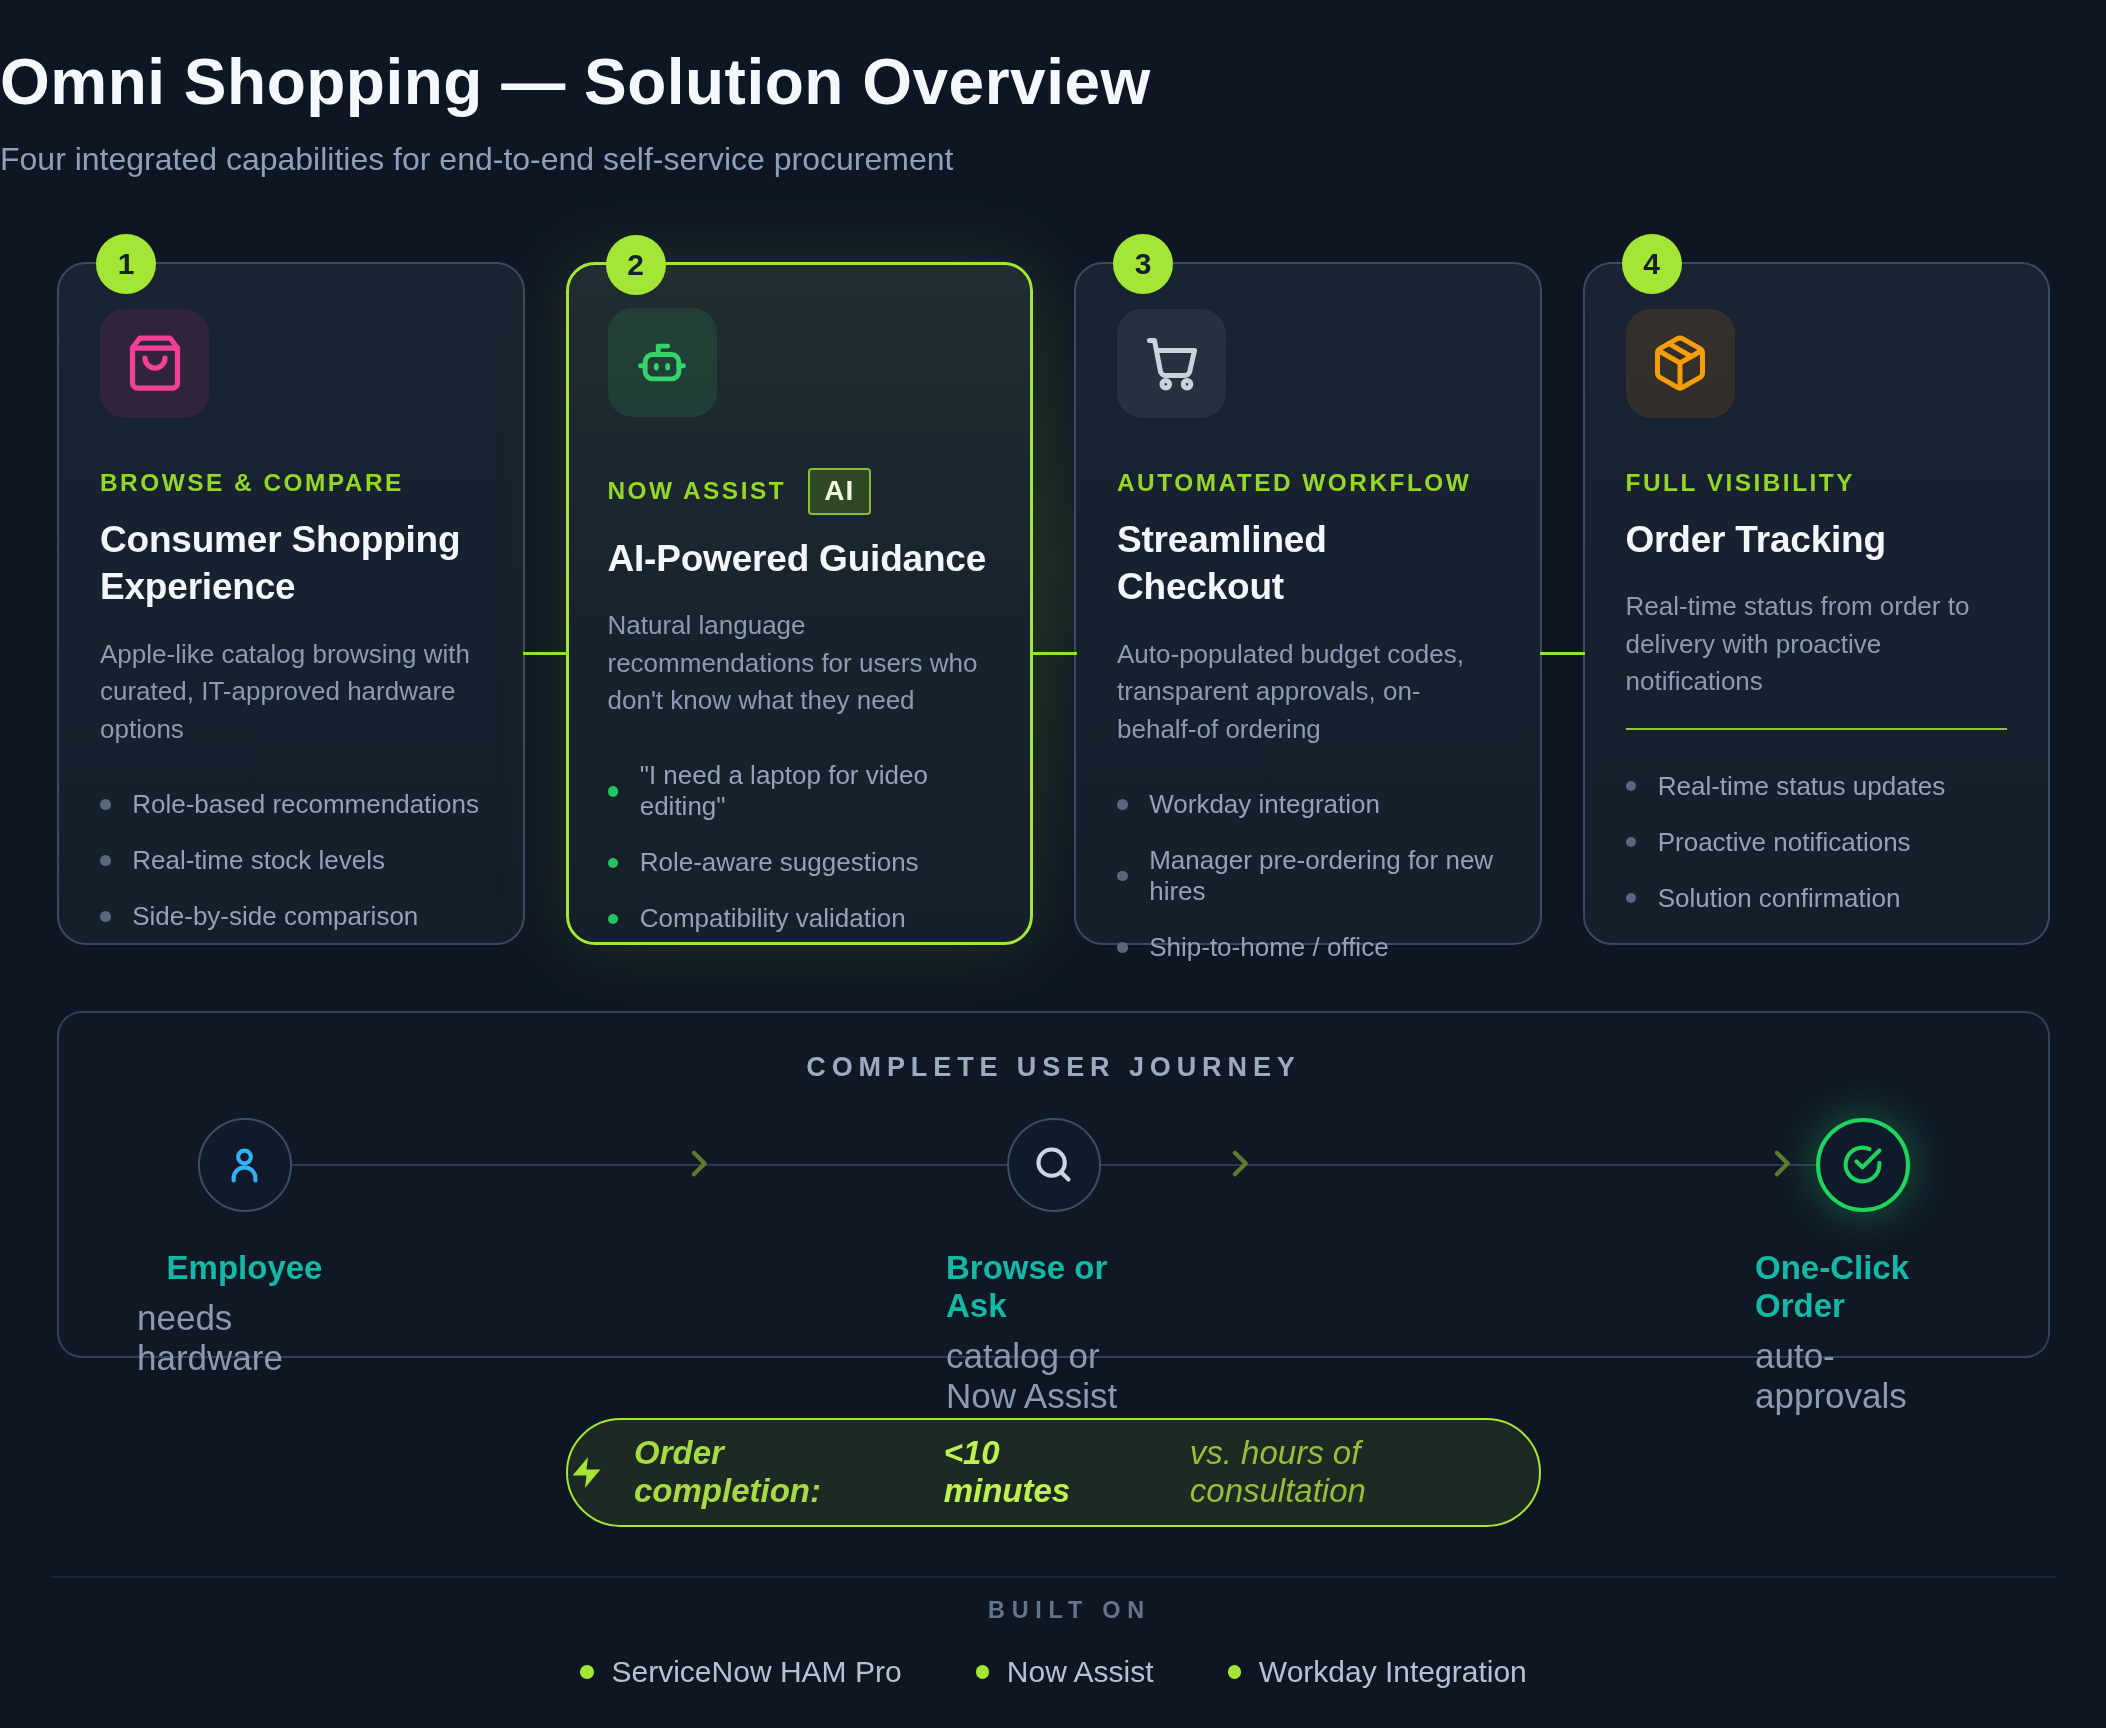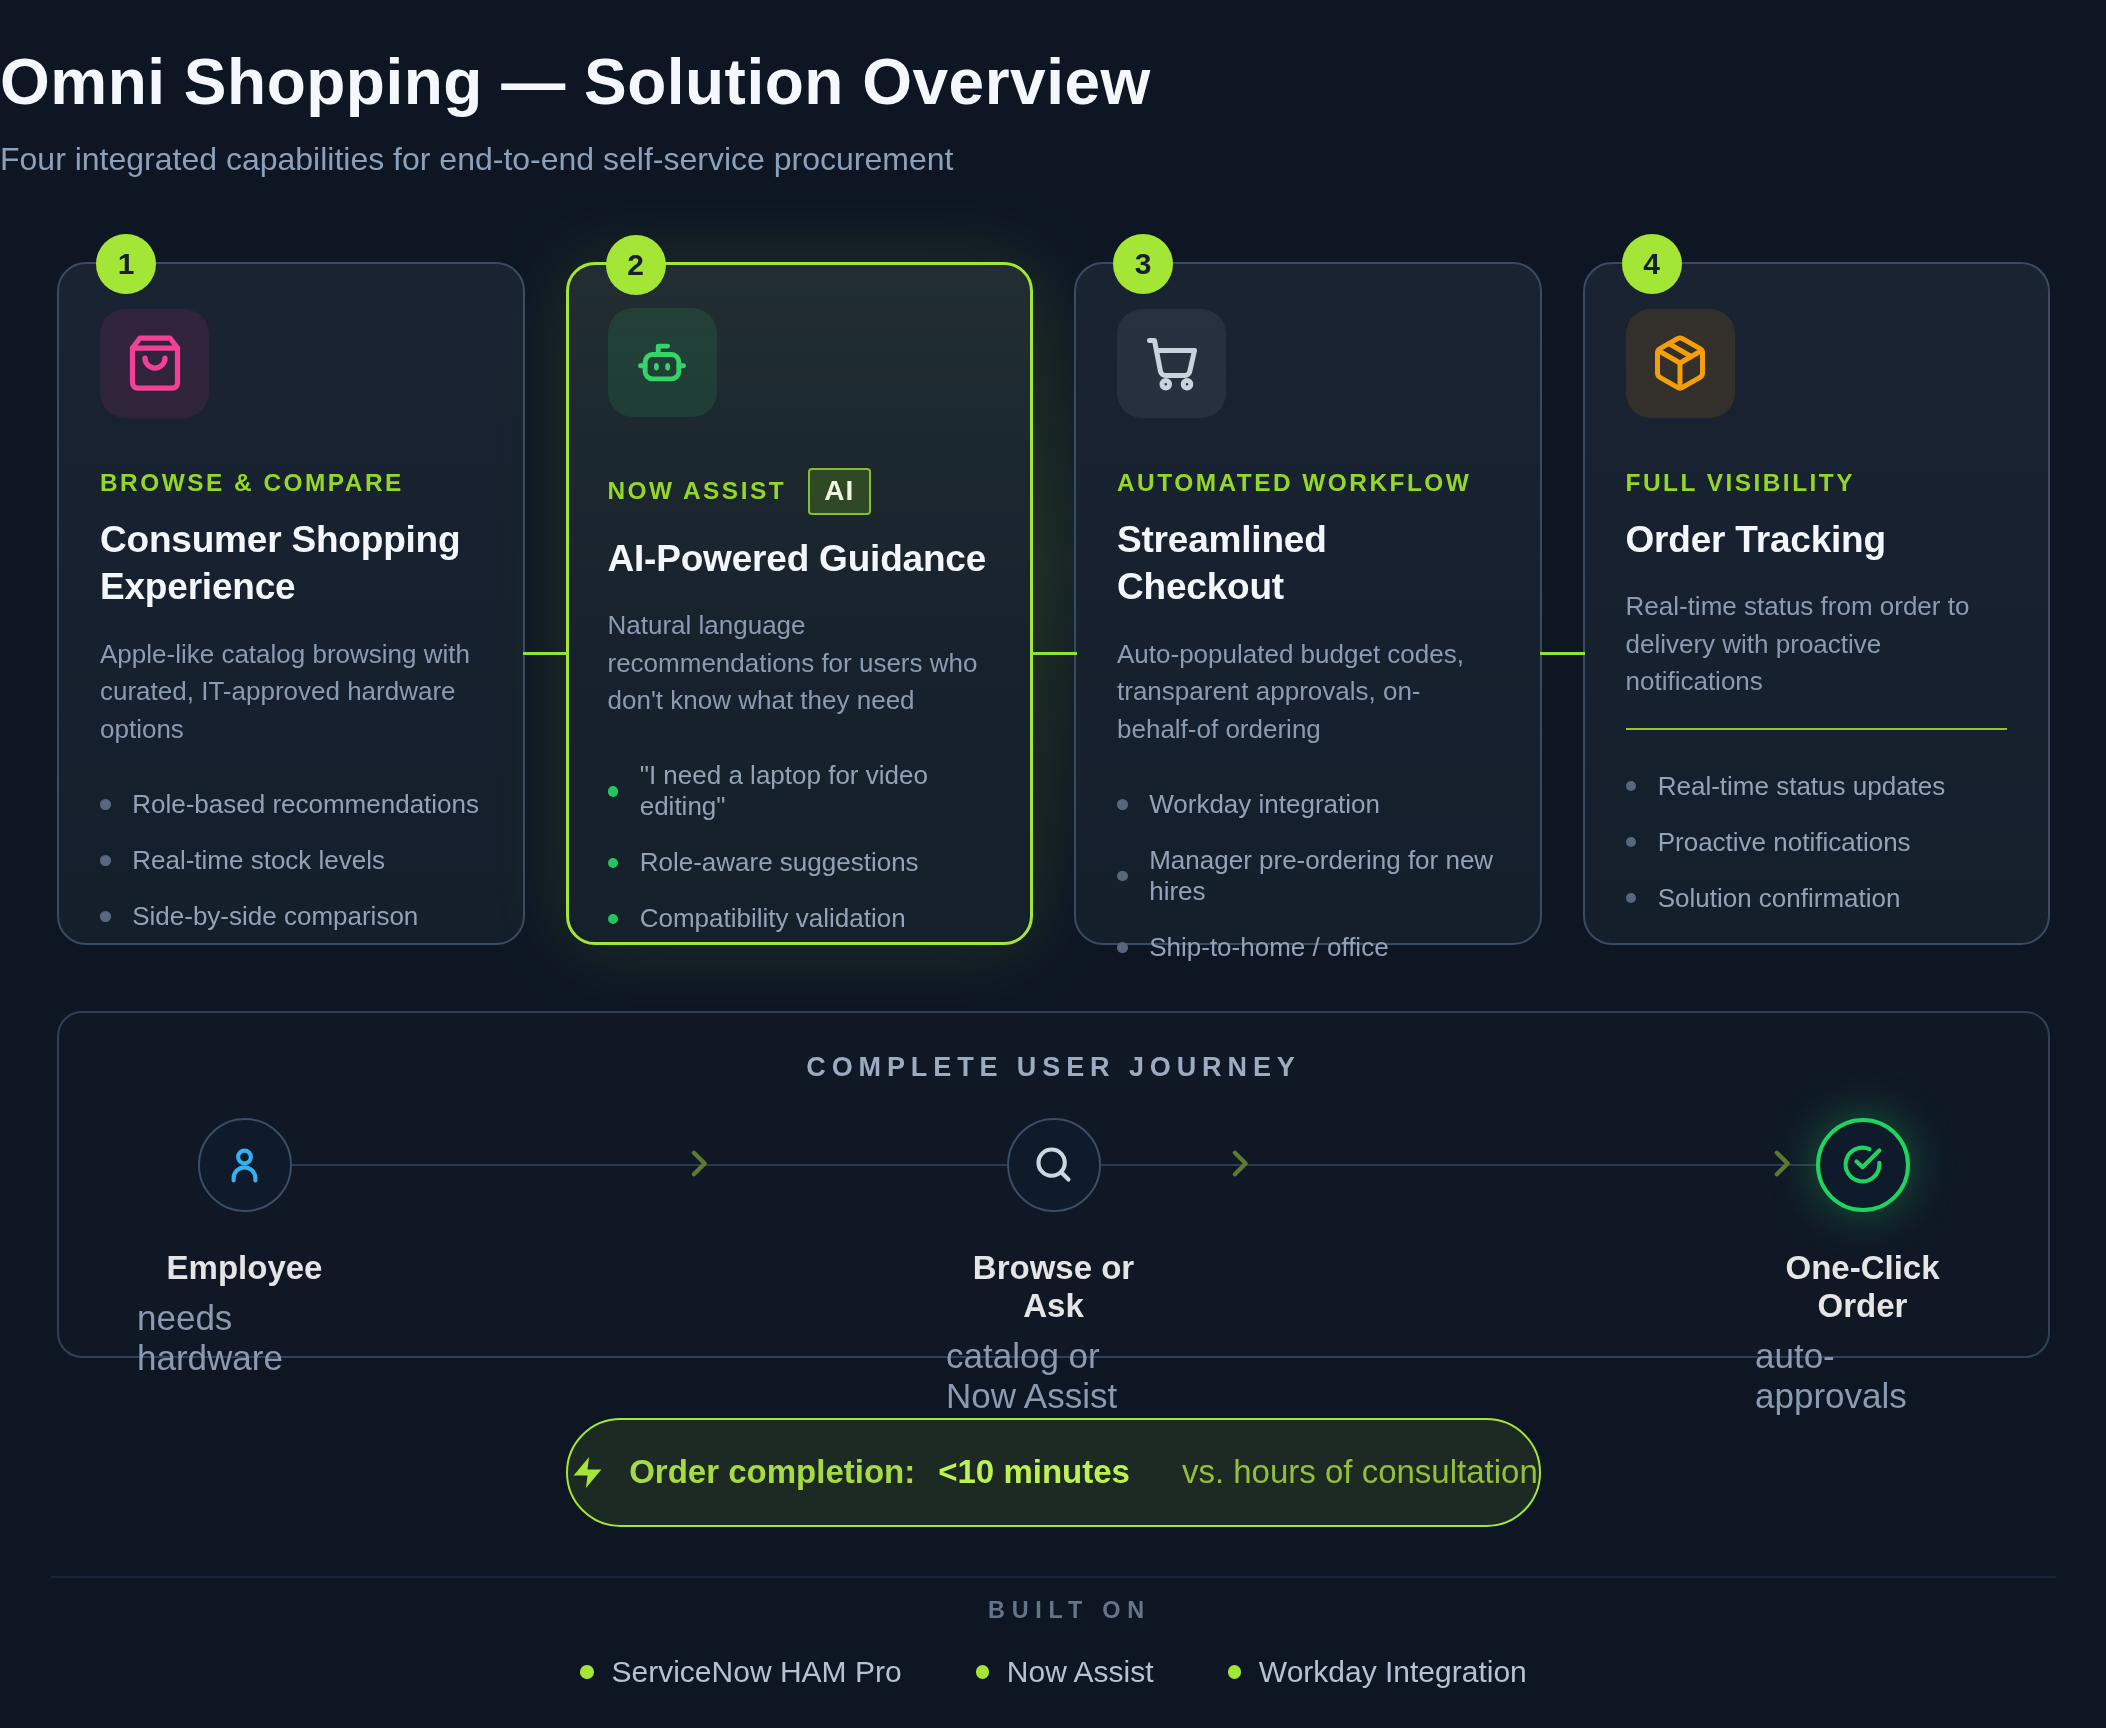--- a/index.html
+++ b/index.html
@@ -71,31 +71,31 @@
   .j-line{position:absolute;top:46px;left:232px;right:232px;height:2px;background:#2c3a51;}
   .j-step{position:relative;width:215px;display:flex;flex-direction:column;align-items:center;z-index:1;}
   .j-circle{
     width:94px;height:94px;border-radius:50%;box-sizing:border-box;
     background:#0f1a2b;border:2.9px solid #3c4d66;
     display:flex;align-items:center;justify-content:center;
   }
   .j-circle svg{width:45px;height:45px;}
   .j-step--highlight .j-circle{border:4.9px solid #1fd35f;box-shadow:0 0 45px rgba(31,211,95,.38);}
   .c-blue{color:#35b0f2;} .c-light{color:#cdd7e2;} .c-green{color:#1fd35f;} .c-orange{color:#f59e0b;}
-  .j-label{margin-top:37px;font-size:33px;font-weight:700;color:#e5e5e5;text-align:center;}
+  .j-label{margin-top:37px;font-size:33px;font-weight:700;color:#14b8a6;}
   .j-sub{margin-top:11.7px;font-size:35px;color:#8b9ab0;}
   .j-chevron{position:absolute;top:27px;color:#5d7a30;z-index:1;}
   .j-chevron svg{width:37px;height:37px;}
   .chev-1{left:621px;} .chev-2{left:1162px;} .chev-3{left:1704px;}
 
   
   .callout{
     margin:60px auto 3px;width:975px;height:109px;box-sizing:border-box;
     border:2.9px solid #a3e635;border-radius:59px;background:rgba(140,190,30,.12);
-    display:flex;align-items:center;justify-content:center;gap:23px;
+    display:flex;align-items:center;justify-content:center;gap:29px;font-style:italic;
   }
   .callout svg{width:37px;height:37px;flex:none;}
   .callout-label{font-size:33px;font-weight:600;color:#a6db44;}
   .callout-value{font-size:33px;font-weight:700;color:#bdf253;}
   .callout-vs{font-size:33px;font-weight:500;color:#93bf3a;margin-left:29px;}
 
   
   .footer-divider{margin:49px 51px 0;height:0;border-top:2px solid #17263d;}
   .footer-heading{margin-top:19.5px;text-align:center;font-size:23.4px;font-weight:600;letter-spacing:6.8px;color:#64748b;padding-left:32px;}
   .footer-items{margin-top:31px;display:flex;justify-content:center;gap:74px;}

